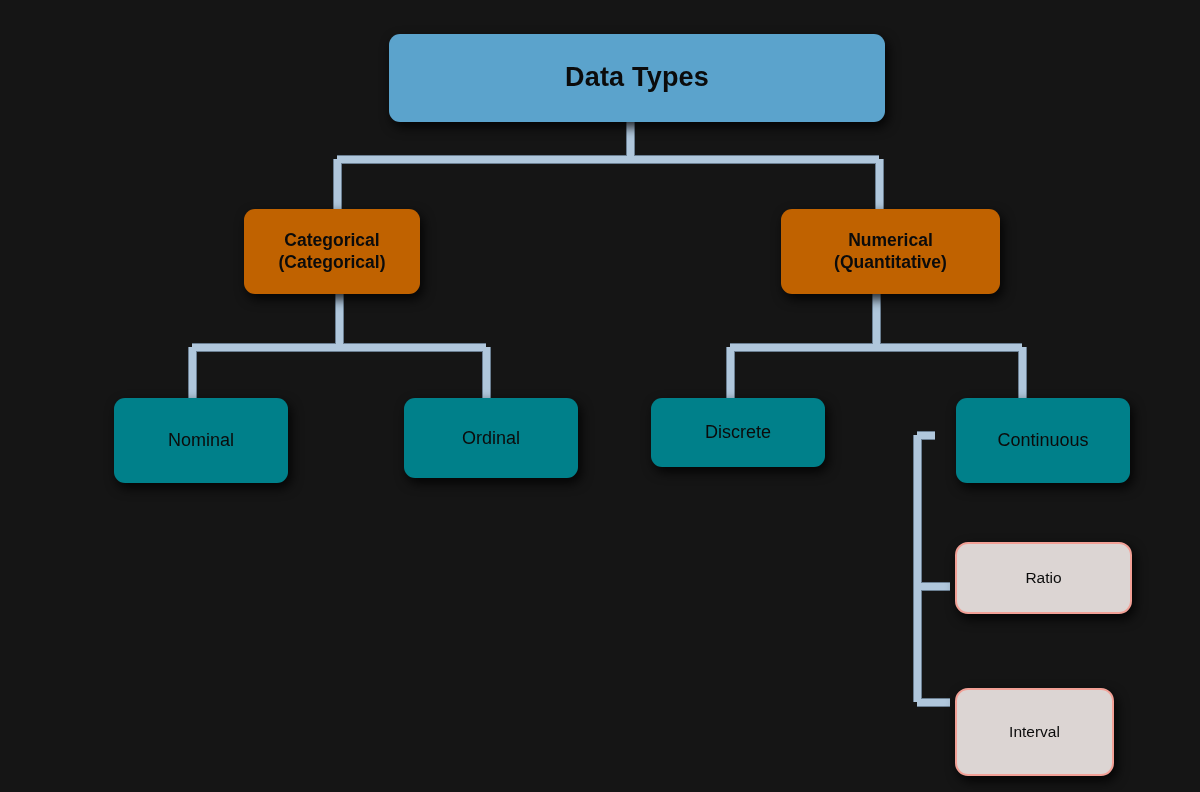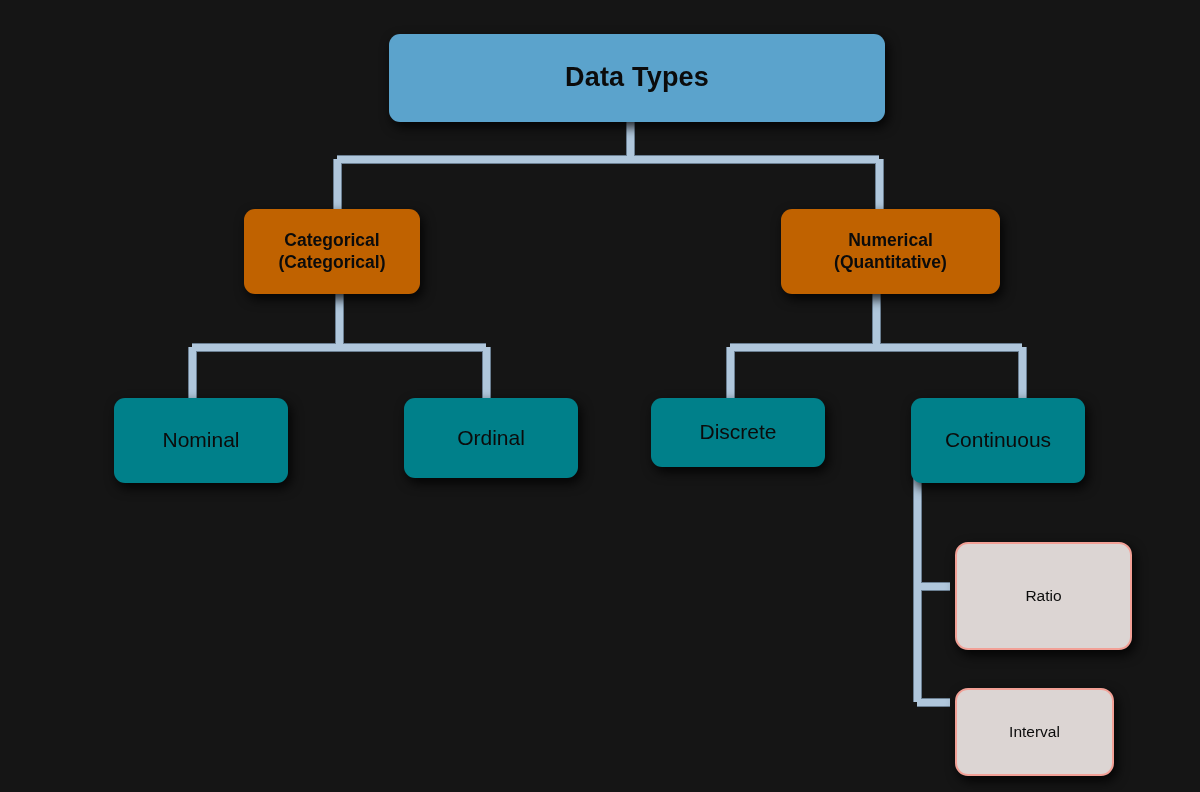--- a/index.html
+++ b/index.html
@@ -46,21 +46,21 @@
     font-weight: bold;
     letter-spacing: 0.2px;
   }
   .node-cat {
     background: #c06200;
     font-size: 17.5px;
     font-weight: bold;
   }
   .node-leaf {
     background: #00808a;
-    font-size: 21px;
+    font-size: 18px;
     font-weight: normal;
   }
   .node-scale {
     background: #dcd5d3;
     border: 2px solid #f2a096;
     font-size: 15.5px;
     font-weight: normal;
     border-radius: 13px;
   }
   .node-label {
@@ -122,25 +122,25 @@
   </div>
 
   <div class="node node-leaf" style="left:397px; top:398px; width:174px; height:80px;">
     <span class="node-label">Ordinal</span>
   </div>
 
   <div class="node node-leaf" style="left:644px; top:398px; width:174px; height:69px;">
     <span class="node-label">Discrete</span>
   </div>
 
-  <div class="node node-leaf" style="left:904px; top:398px; width:174px; height:85px;">
+  <div class="node node-leaf" style="left:949px; top:398px; width:174px; height:85px;">
     <span class="node-label">Continuous</span>
   </div>
 
-  <div class="node node-scale" style="left:948px; top:542px; width:177px; height:108px;">
+  <div class="node node-scale" style="left:948px; top:542px; width:177px; height:72px;">
     <span class="node-label">Ratio</span>
   </div>
 
   <div class="node node-scale" style="left:948px; top:688px; width:159px; height:88px;">
     <span class="node-label">Interval</span>
   </div>
 
 </div>
 
 </body></html>

